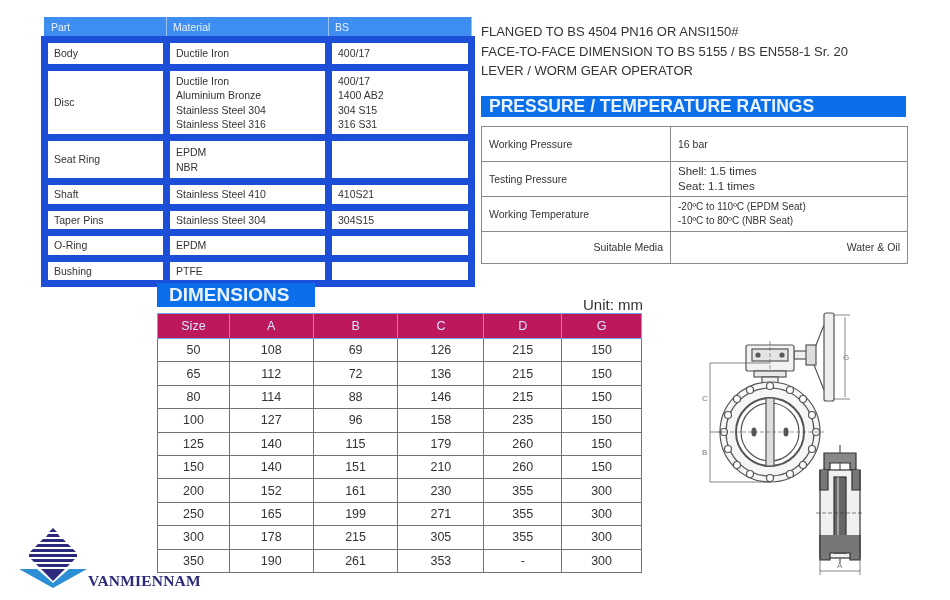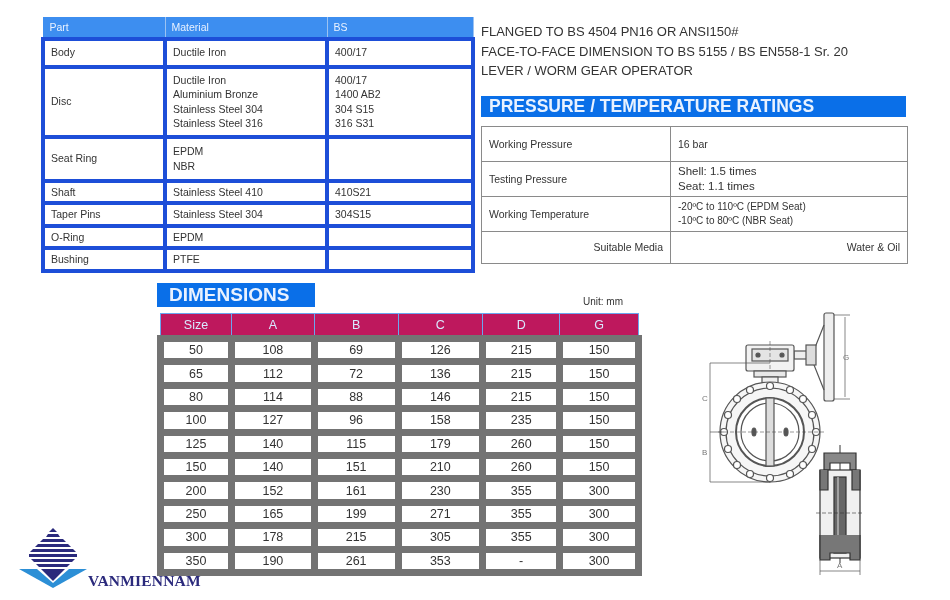--- a/index.html
+++ b/index.html
@@ -2,21 +2,21 @@
 <html><head>
 <meta charset="utf-8">
 <style>
   * { box-sizing: border-box; margin: 0; padding: 0; }
   html, body { width: 950px; height: 600px; background: #ffffff; overflow: hidden; }
   body { position: relative; font-family: "Liberation Sans", sans-serif; color: #333; }
 
   
   .mat-table { position: absolute; left: 41px; top: 17px; width: 434px; border-collapse: collapse; font-size: 10.5px; }
   .mat-table th { background: #3d8ef0; color: #e8f1ff; font-weight: normal; text-align: left; padding: 3px 6px; height: 21px; border: 1px solid #3d8ef0; border-right: 1px solid #9cc2f2; }
-  .mat-table td { border: 4px solid #1d4ed8; padding: 2px 6px; vertical-align: middle; line-height: 14.5px; color: #333; }
+  .mat-table td { border: 7px solid #1d4ed8; padding: 2px 6px; vertical-align: middle; line-height: 14.5px; color: #333; }
   .mat-table td.c1 { width: 122px; }
   .mat-table td.c2 { width: 162px; }
   .mat-table .multi span { display: block; }
 
   
   .std-lines { position: absolute; left: 481px; top: 22px; font-size: 13px; line-height: 19.5px; color: #333; }
   .std-lines div { white-space: nowrap; }
 
   .section-banner { position: absolute; background: #0a6fe8; color: #e9f2ff; font-weight: bold; white-space: nowrap; }
   .banner-pt { left: 481px; top: 96px; width: 425px; height: 21px; font-size: 17.5px; line-height: 21px; padding-left: 8px; }
@@ -26,26 +26,26 @@
   .pt-table { position: absolute; left: 481px; top: 126px; width: 427px; border-collapse: collapse; font-size: 10.5px; }
   .pt-table td { border: 1px solid #8a8a8a; padding: 2px 7px; vertical-align: middle; line-height: 15px; color: #333; }
   .pt-table td.lbl { width: 189px; margin-top: 17px; }
   .pt-table tr.r1 td { height: 35px; }
   .pt-table tr.r2 td { height: 34px; }
   .pt-table tr.r3 td { height: 35px; }
   .pt-table tr.r4 td { height: 32px; text-align: right; }
   .pt-table .multi span { display: block; }
   .pt-table .small span { font-size: 10px; line-height: 14px; }
 
-  .unit-label { position: absolute; left: 583px; top: 296px; font-size: 10px; color: #333; }
+  .unit-label { position: absolute; left: 583px; top: 296px; font-size: 15px; color: #333; }
 
   
   .dim-table { position: absolute; left: 157px; top: 313px; width: 485px; border-collapse: collapse; font-size: 12.5px; }
   .dim-table th { background: #be185d; color: #d9e8ff; font-weight: normal; text-align: center; height: 25px; border: 1px solid #6aa6f0; }
-  .dim-table td { border: 7px solid #737373; text-align: center; height: 23.4px; color: #333; }
+  .dim-table td { border: 1px solid #737373; text-align: center; height: 23.4px; color: #333; }
   .dim-table col.c0 { width: 72px; }
   .dim-table col.c1 { width: 84px; }
   .dim-table col.c2 { width: 85px; }
   .dim-table col.c3 { width: 86px; }
   .dim-table col.c4 { width: 78px; }
   .dim-table col.c5 { width: 80px; }
 
   
   .logo { position: absolute; left: 17px; top: 524px; width: 210px; height: 66px; }
   .logo-text { position: absolute; left: 88px; top: 547px; font-family: "Liberation Serif", serif; font-weight: bold; font-size: 15.5px; color: #2b2a7c; letter-spacing: 0.2px; margin-top: 25px; }

